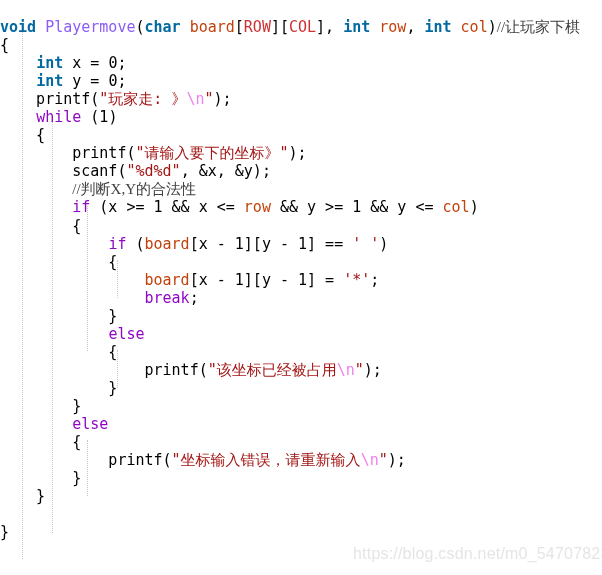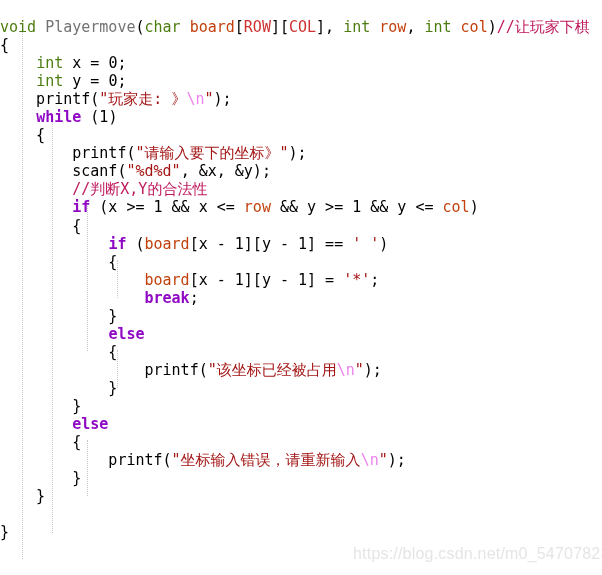--- a/index.html
+++ b/index.html
@@ -52,28 +52,28 @@
     z-index: 2;
     color: #e3e6e4;
     font-family: "Liberation Sans", sans-serif;
     font-size: 16px;
     letter-spacing: 0.2px;
     white-space: nowrap;
     pointer-events: none;
     user-select: none;
   }
   
-  .t-type    { color: #4d7c0f; }   
-  .t-kw      { color: #8f08c4; font-weight: bold; }   
-  .t-fn      { color: #737373; }   
+  .t-type    { color: #0369a1; font-weight: bold; }   
+  .t-kw      { color: #8f08c4; }   
+  .t-fn      { color: #8b5cf6; }   
   .t-id      { color: #c2410c; }   
   .t-macro   { color: #cd3131; }   
   .t-str     { color: #a31515; }   
   .t-esc     { color: #ee82ee; }   
-  .t-cmt     { color: #be185d; }   
+  .t-cmt     { color: #404040; font-family: Liberation Serif, serif; }   
   .t-punct   { color: #000000; }
   .t-num     { color: #000000; }
 </style>
 </head>
 <body>
 
 <div id="editor">
 
   <div class="guides">
       <div class="guide" style="left: 22px; top: 26px; height: 533px;"></div>

